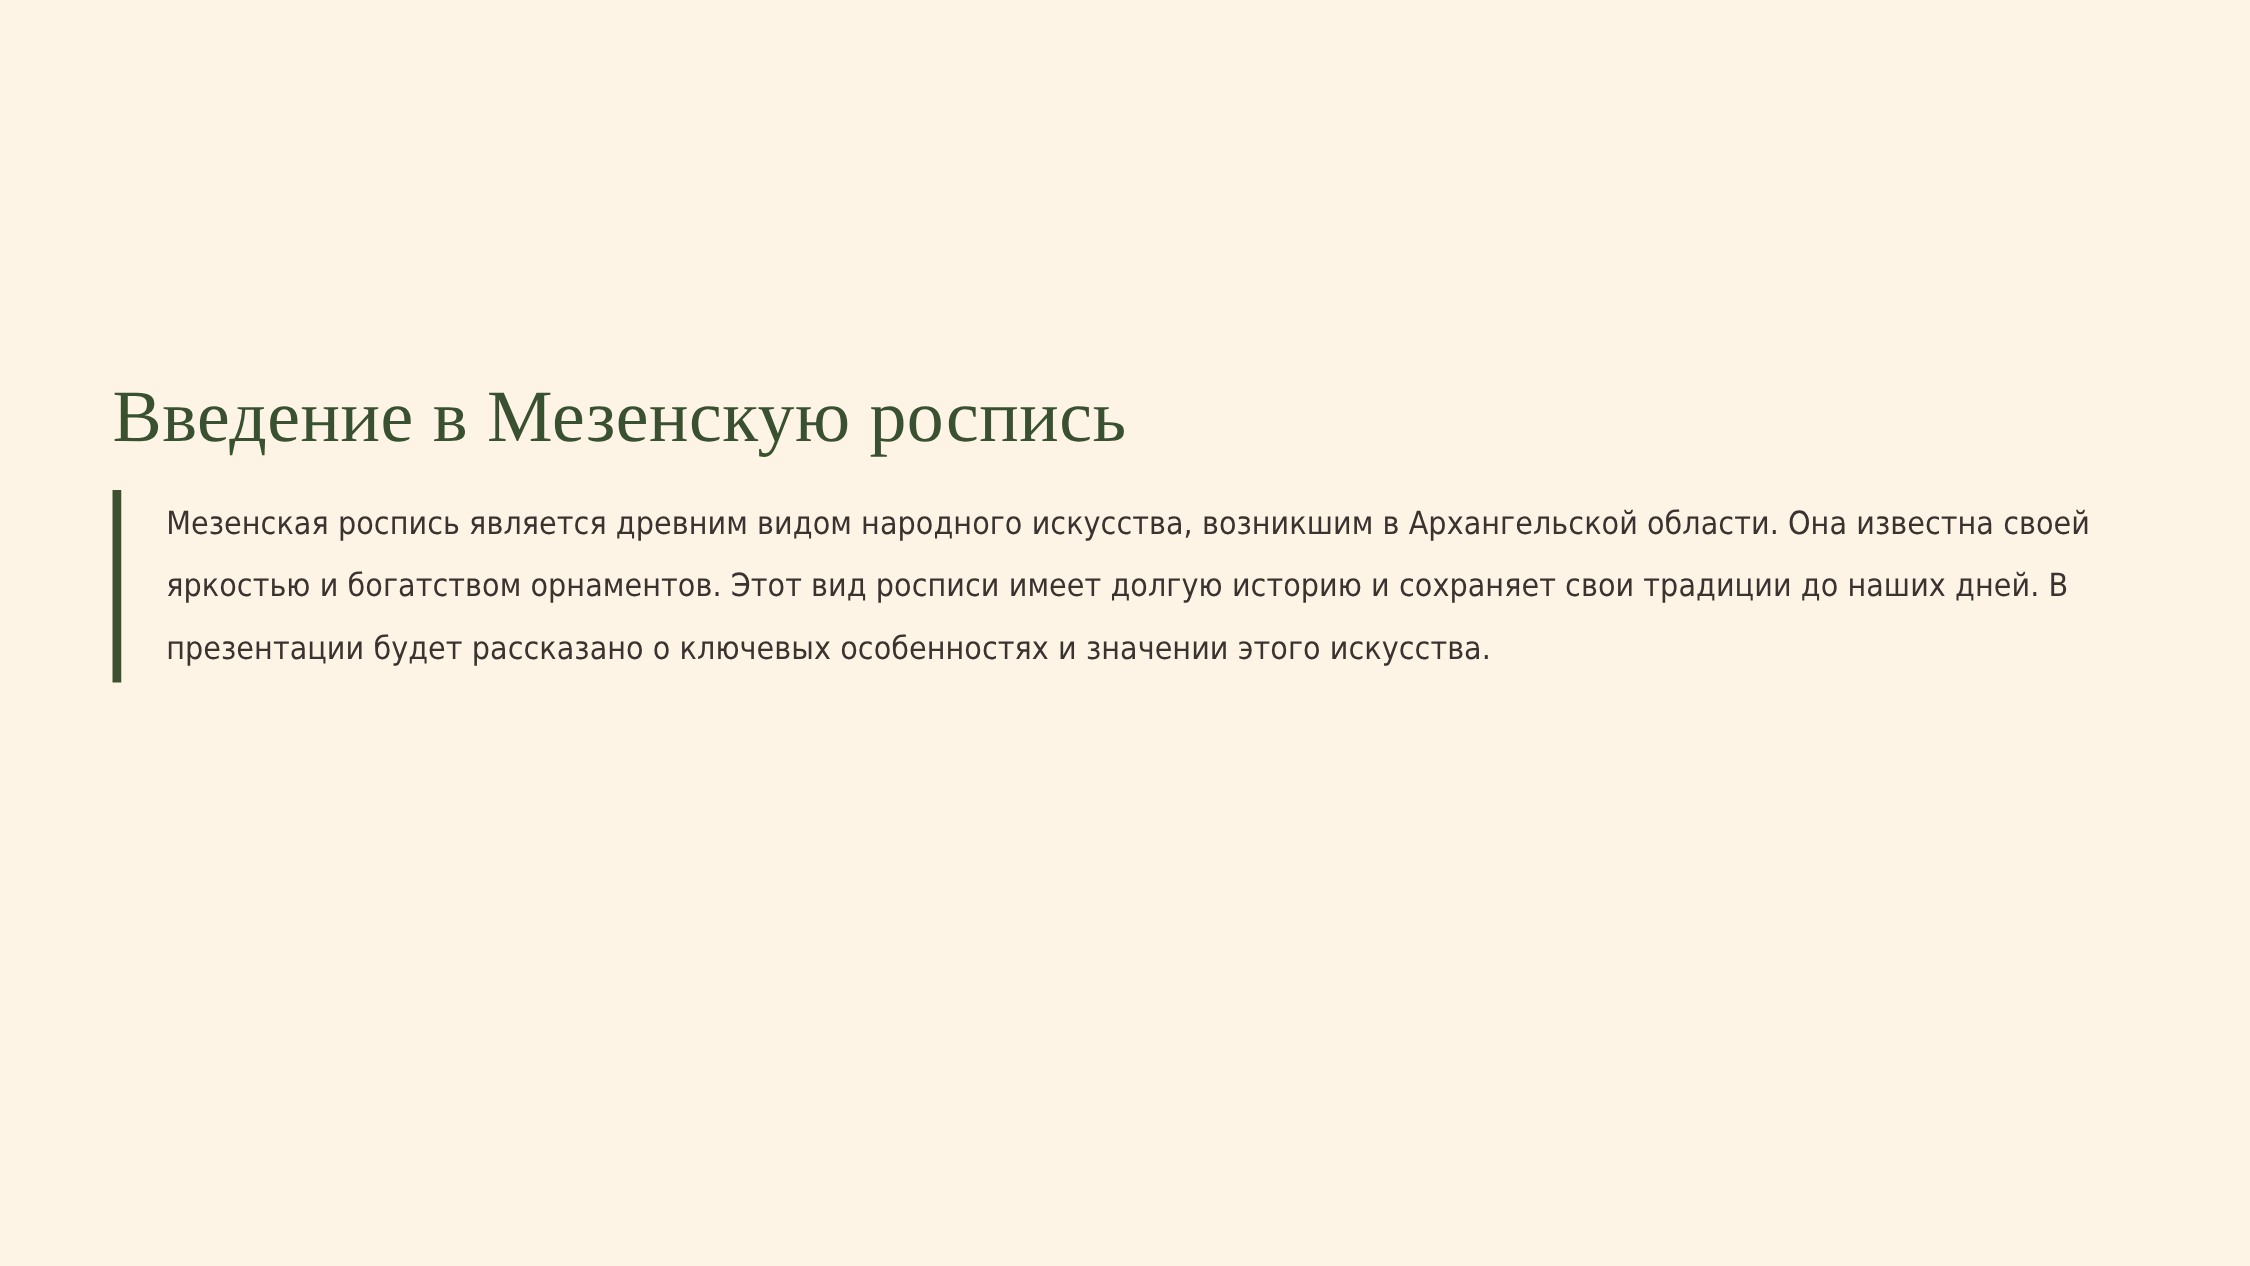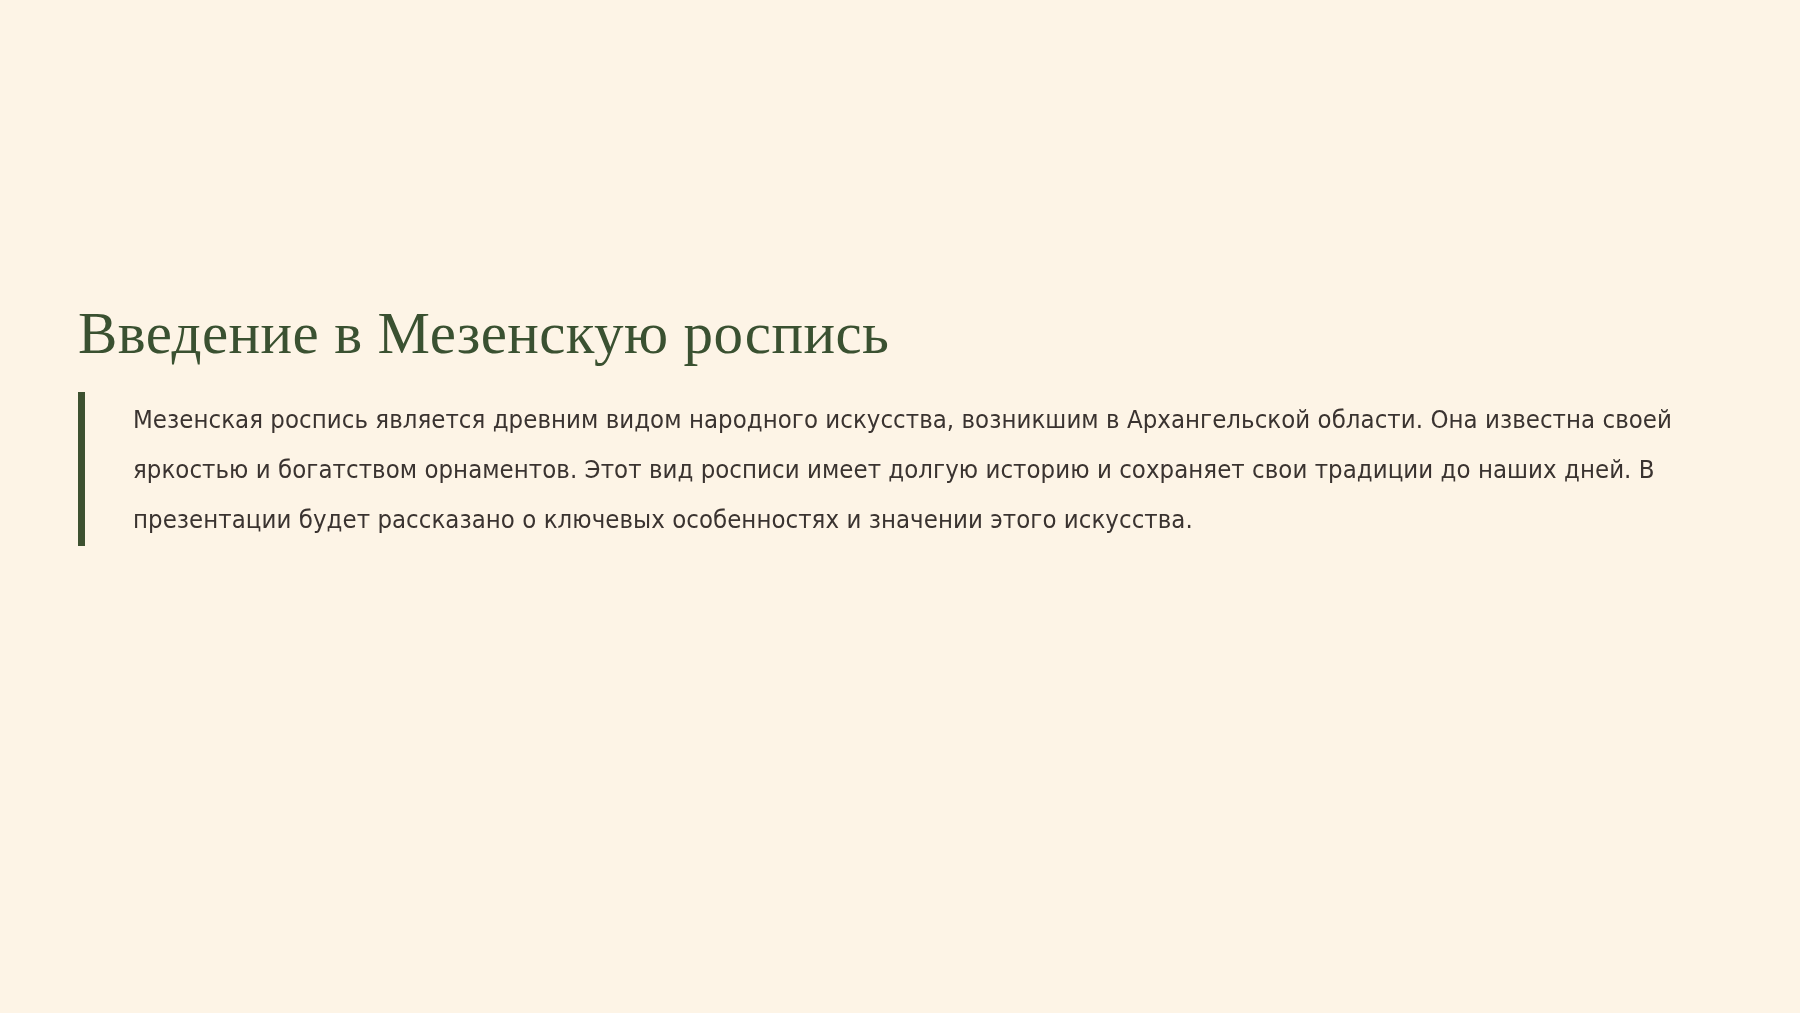--- a/index.html
+++ b/index.html
@@ -17,21 +17,21 @@
   #slide {
     position: relative;
     width: 1800px;
     height: 1013px;
     background: #FDF4E6;
     box-sizing: border-box;
   }
 
   #content-block {
     position: absolute;
-    left: 78px;
+    left: 90px;
     top: 300px;
     width: 1660px;
   }
 
   #slide-title {
     font-family: "Liberation Serif", "DejaVu Serif", serif;
     font-size: 59px;
     line-height: 1.12;
     font-weight: 400;
     color: #3A5131;
@@ -47,21 +47,21 @@
 
   #accent-bar {
     flex: 0 0 auto;
     width: 7px;
     background: #3D5130;
     align-self: stretch;
   }
 
   #body-text {
     flex: 1 1 auto;
-    padding-left: 48px;
+    padding-left: 36px;
     font-family: "DejaVu Sans Condensed", "Liberation Sans", sans-serif;
     font-size: 25.5px;
     line-height: 50px;
     color: #3A3330;
     letter-spacing: 0.05px;
     max-width: 1604px;
     margin: 0;
     padding-top: 2px;
     padding-bottom: 2px;
   }

